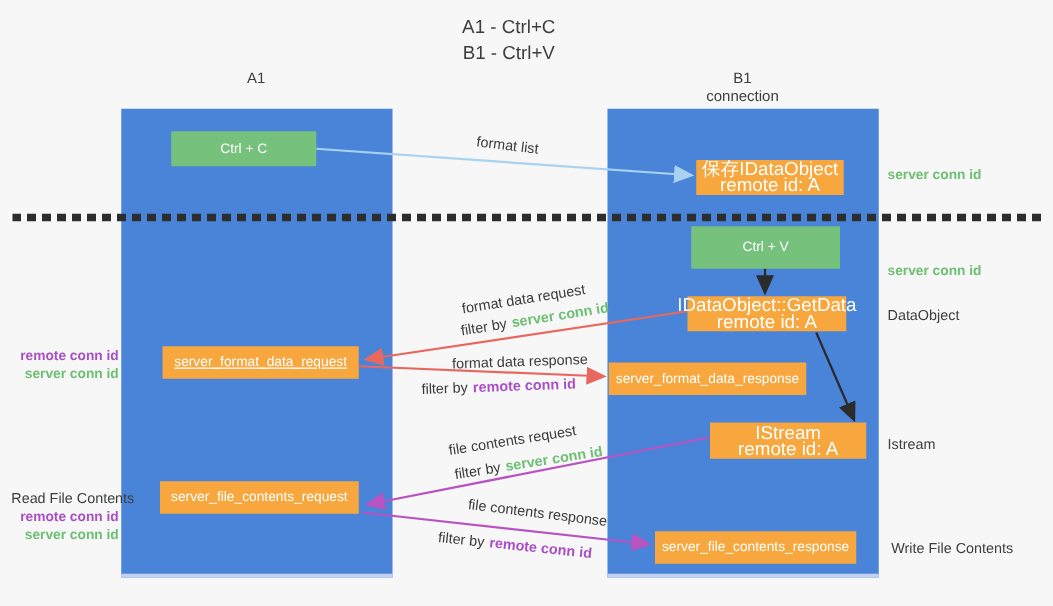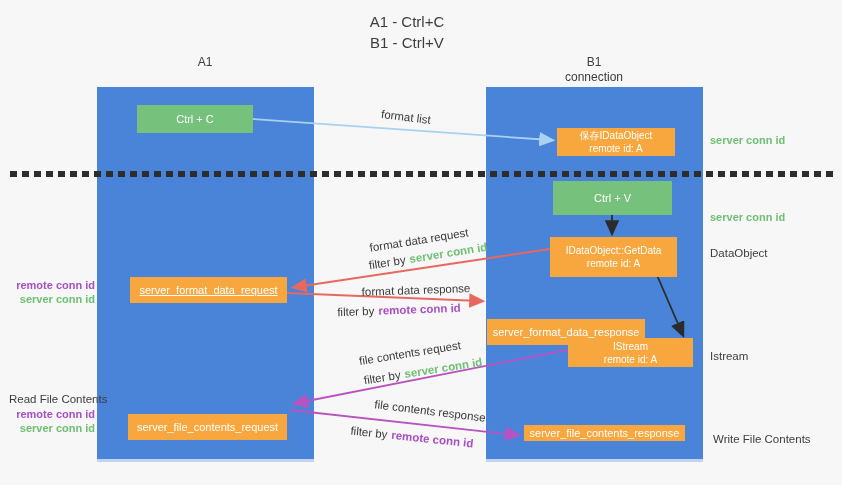--- a/index.html
+++ b/index.html
@@ -30,21 +30,21 @@
   .mk-red{fill:var(--arrow-red,#e8685f);}
   .mk-mag{fill:var(--arrow-magenta,#b953c1);}
 
   .dash{position:absolute;top:171px;left:10px;width:826px;height:6px;
     background:repeating-linear-gradient(90deg,#2d2d2d 0 7px,transparent 7px 12px);}
 
   .node{position:absolute;display:flex;flex-direction:column;align-items:center;
     justify-content:center;color:#fff;font-size:11px;text-align:center;white-space:nowrap;}
   .node.green{background:var(--box-green,#76c17c);}
   .node.orange{background:var(--box-orange,#f7a73e);}
-  .node.two{font-size:10px;line-height:13px;}
+  .node.two{font-size:15px;line-height:13px;}
 
   .flbl{position:absolute;white-space:nowrap;font-size:11.5px;color:#3a3a3a;
     transform:translate(-50%,-50%) rotate(var(--r,0deg));}
   .accent{margin-left:4px;font-weight:bold;}
   .t-green{color:var(--text-green,#6dbf72);}
   .t-purple{color:var(--text-purple,#a94fc4);}
 
   .side{position:absolute;font-size:11px;line-height:14px;white-space:nowrap;}
   .side.bold{font-weight:bold;}
   .side.plain{font-size:11.5px;color:var(--text-dark,#3d3d3d);}
@@ -104,43 +104,43 @@
 
   <div class="node orange two" style="left:557px;top:128px;width:118px;height:28px;">
     <div>保存IDataObject</div>
     <div>remote id: A</div>
   </div>
 
   <div class="node green" style="left:553px;top:181px;width:119px;height:34px;">
     <span>Ctrl + V</span>
   </div>
 
-  <div class="node orange two" style="left:550px;top:237px;width:127px;height:40px;">
+  <div class="node orange two" style="left:550px;top:237px;width:127px;height:28px;">
     <div>IDataObject::GetData</div>
     <div>remote id: A</div>
   </div>
 
   <div class="node orange" style="left:130px;top:277px;width:157px;height:26px;text-decoration:underline;">
     <span>server_format_data_request</span>
   </div>
 
-  <div class="node orange" style="left:487px;top:290px;width:158px;height:26px;margin-top:29px;">
+  <div class="node orange" style="left:487px;top:290px;width:158px;height:26px;">
     <span>server_format_data_response</span>
   </div>
 
   <div class="node orange two" style="left:568px;top:338px;width:125px;height:29px;">
     <div>IStream</div>
     <div>remote id: A</div>
   </div>
 
-  <div class="node orange" style="left:128px;top:414px;width:159px;height:26px;">
+  <div class="node orange" style="left:128px;top:385px;width:159px;height:26px;">
     <span>server_file_contents_request</span>
   </div>
 
-  <div class="node orange" style="left:524px;top:425px;width:161px;height:16px;">
+  <div class="node orange" style="left:524px;top:425px;width:161px;height:26px;">
     <span>server_file_contents_response</span>
   </div>
 
   <div class="flbl" style="left:406px;top:117px;--r:7deg;">format list</div>
 
   <div class="flbl" style="left:419px;top:240px;--r:-9deg;">format data request</div>
   <div class="flbl" style="left:428px;top:256px;--r:-9deg;">
     <span>filter by</span><span class="accent t-green">server conn id</span>
   </div>
 

